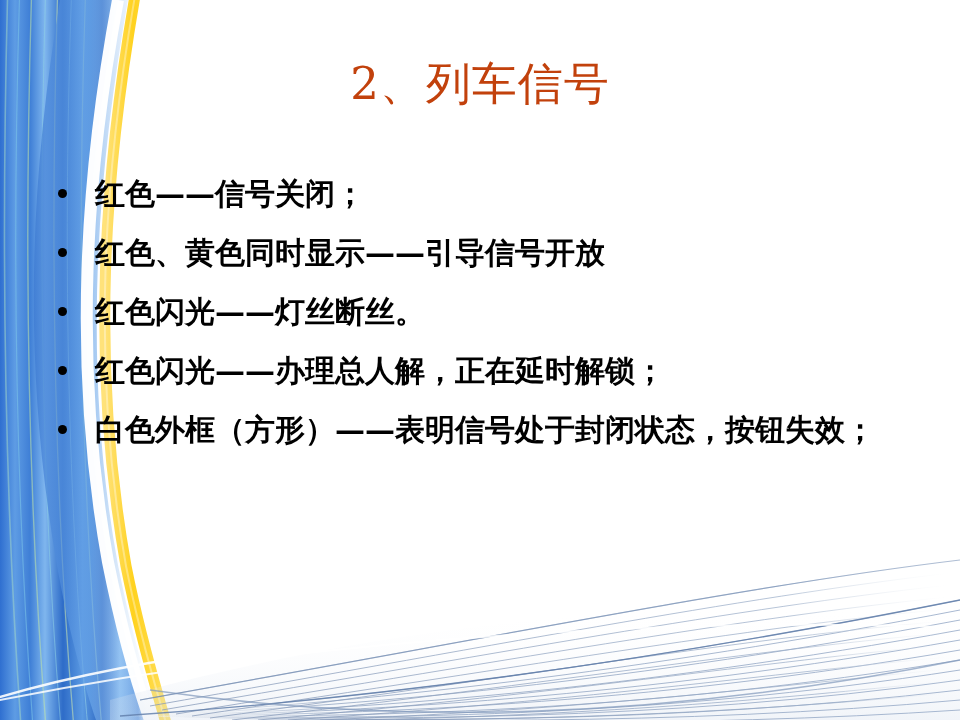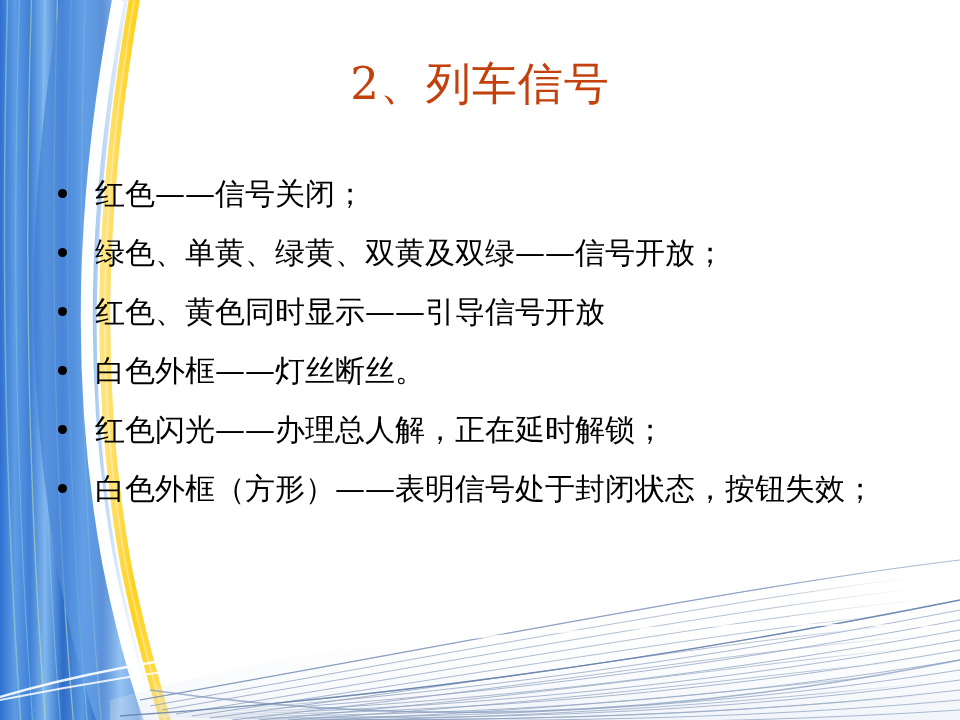--- a/index.html
+++ b/index.html
@@ -65,20 +65,21 @@
     position: absolute;
     left: 6px;
     top: 17px;
     width: 9px;
     height: 9px;
     border-radius: 50%;
     background: #000000;
   }
   .bullet-item .bullet-text {
     display: block;
+    font-weight: bold;
   }
   .item-wide {
     width: 845px;
   }
 </style>
 </head>
 <body>
 
 <div id="slide">
 
@@ -192,34 +193,30 @@
 
   <div id="title">2、列车信号</div>
 
   <ul id="body-list">
 
     <li class="bullet-item">
       <span class="bullet-dot"></span>
       <span class="bullet-text">红色——信号关闭；</span>
     </li>
 
-    <li class="bullet-item">
-      <span class="bullet-dot"></span>
-      <span class="bullet-text"> 绿色、单黄、绿黄、双黄及双绿——信号开放；</span>
-    </li>
 
 
     <li class="bullet-item">
       <span class="bullet-dot"></span>
       <span class="bullet-text">红色、黄色同时显示——引导信号开放</span>
     </li>
 
     <li class="bullet-item">
       <span class="bullet-dot"></span>
-      <span class="bullet-text">白色外框——灯丝断丝。</span>
+      <span class="bullet-text">红色闪光——灯丝断丝。</span>
     </li>
 
     <li class="bullet-item">
       <span class="bullet-dot"></span>
       <span class="bullet-text">红色闪光——办理总人解，正在延时解锁；</span>
     </li>
 
     <li class="bullet-item item-wide">
       <span class="bullet-dot"></span>
       <span class="bullet-text">白色外框（方形）——表明信号处于封闭状态，按钮失效；</span>

